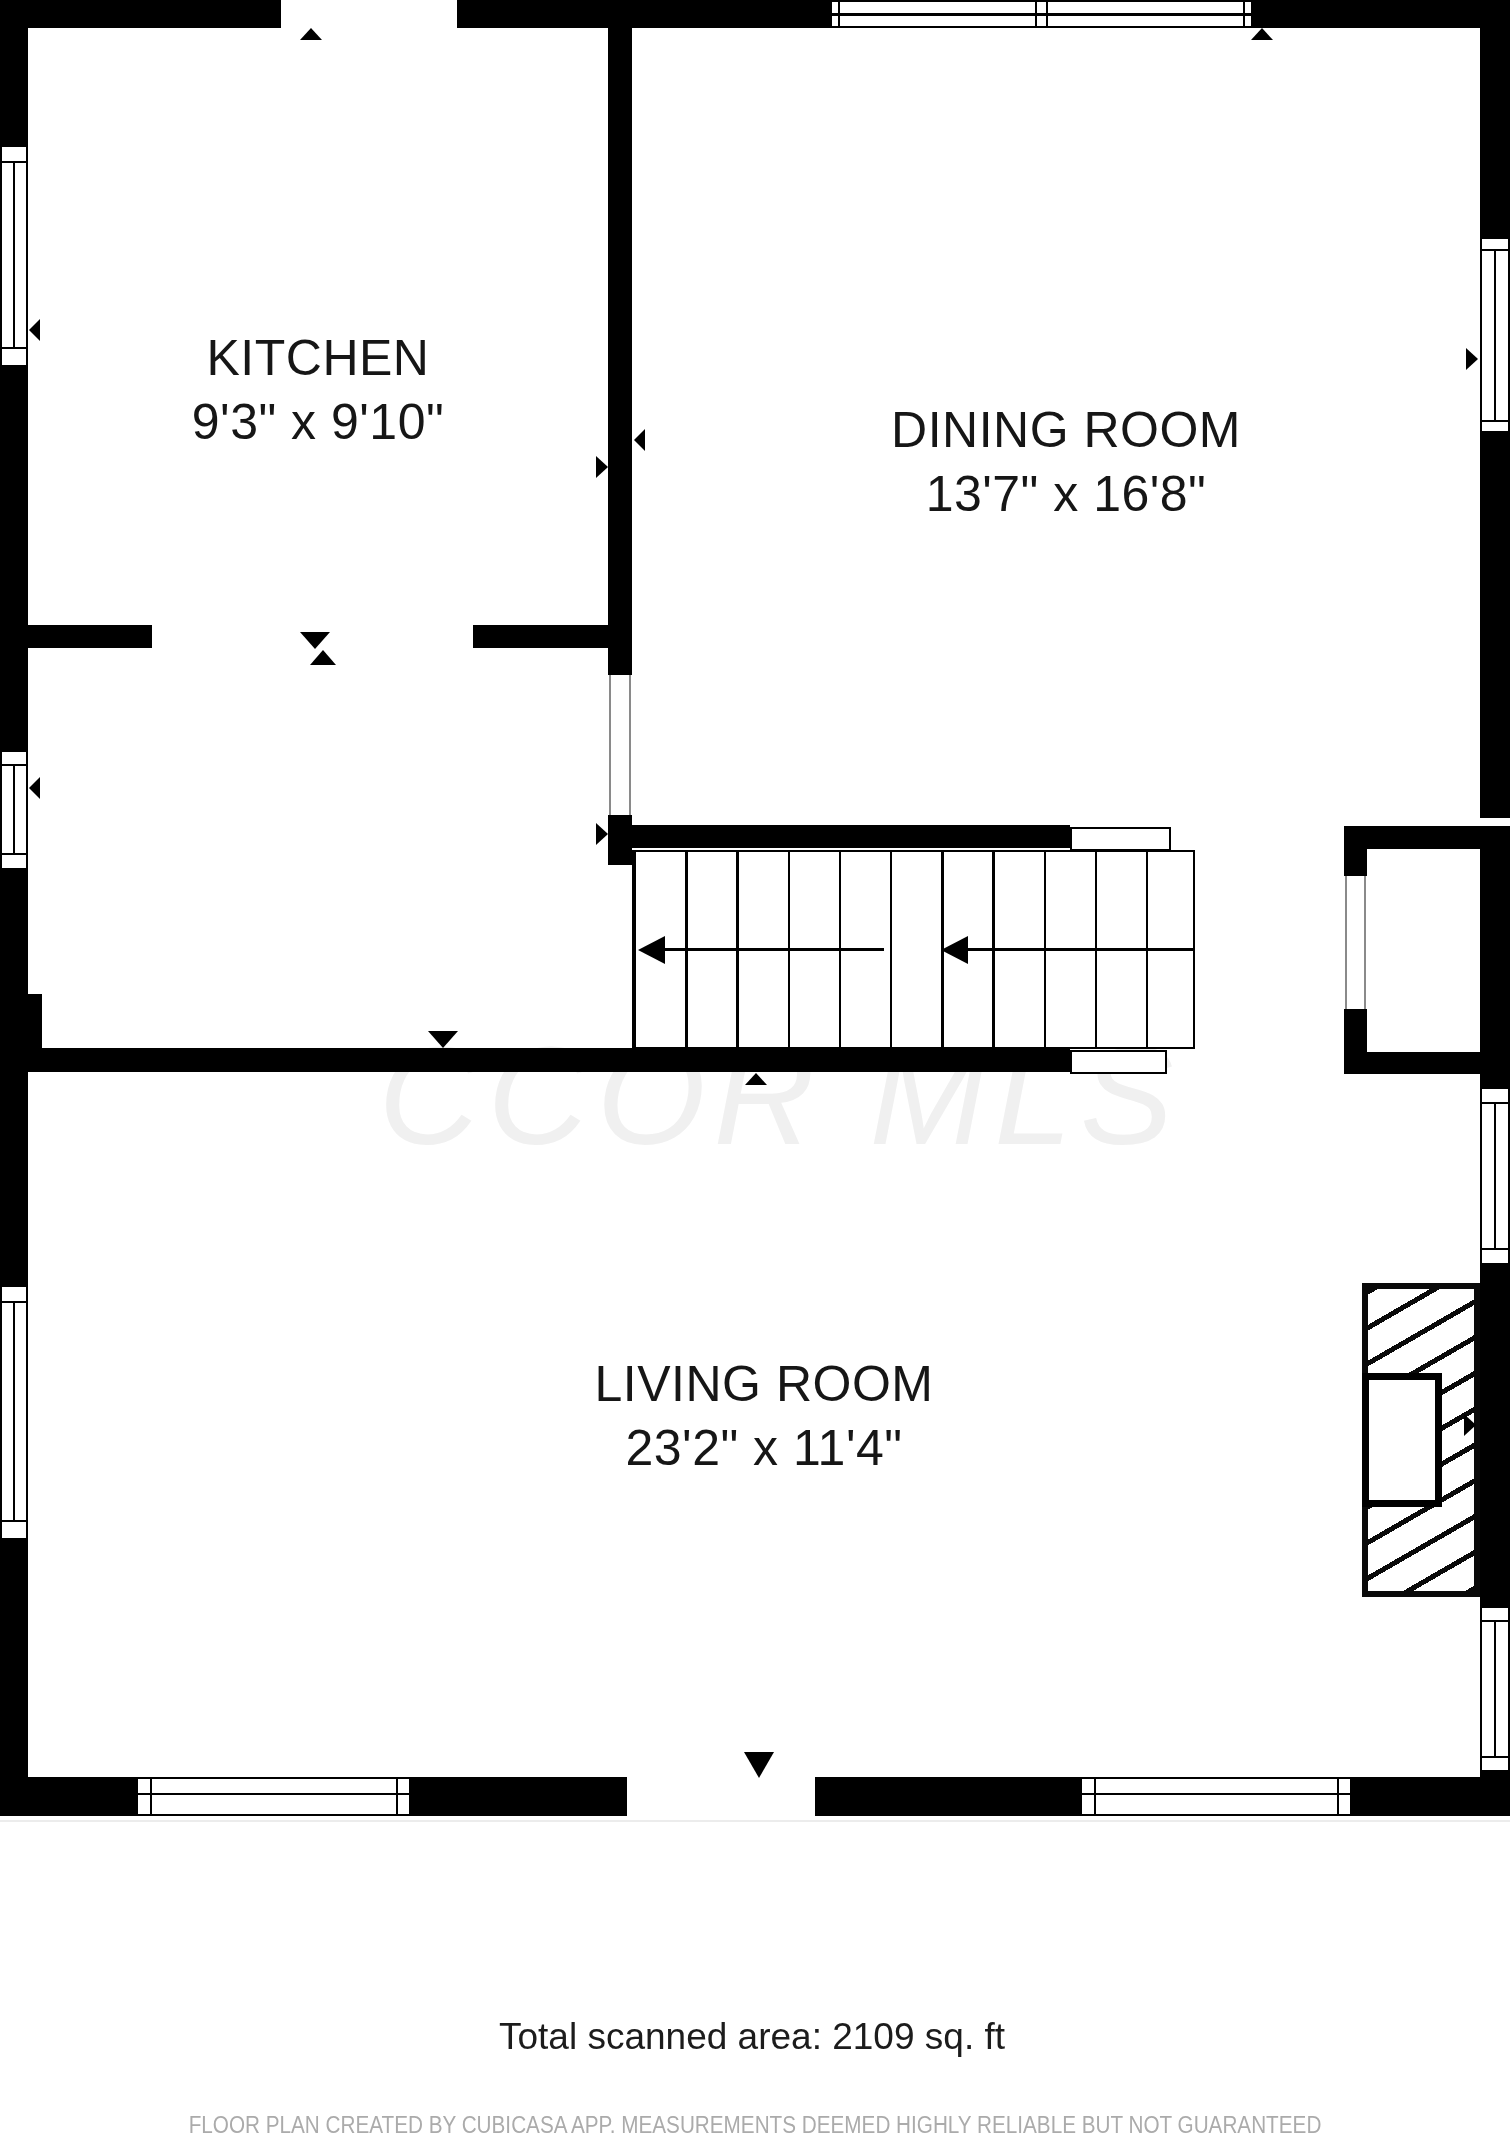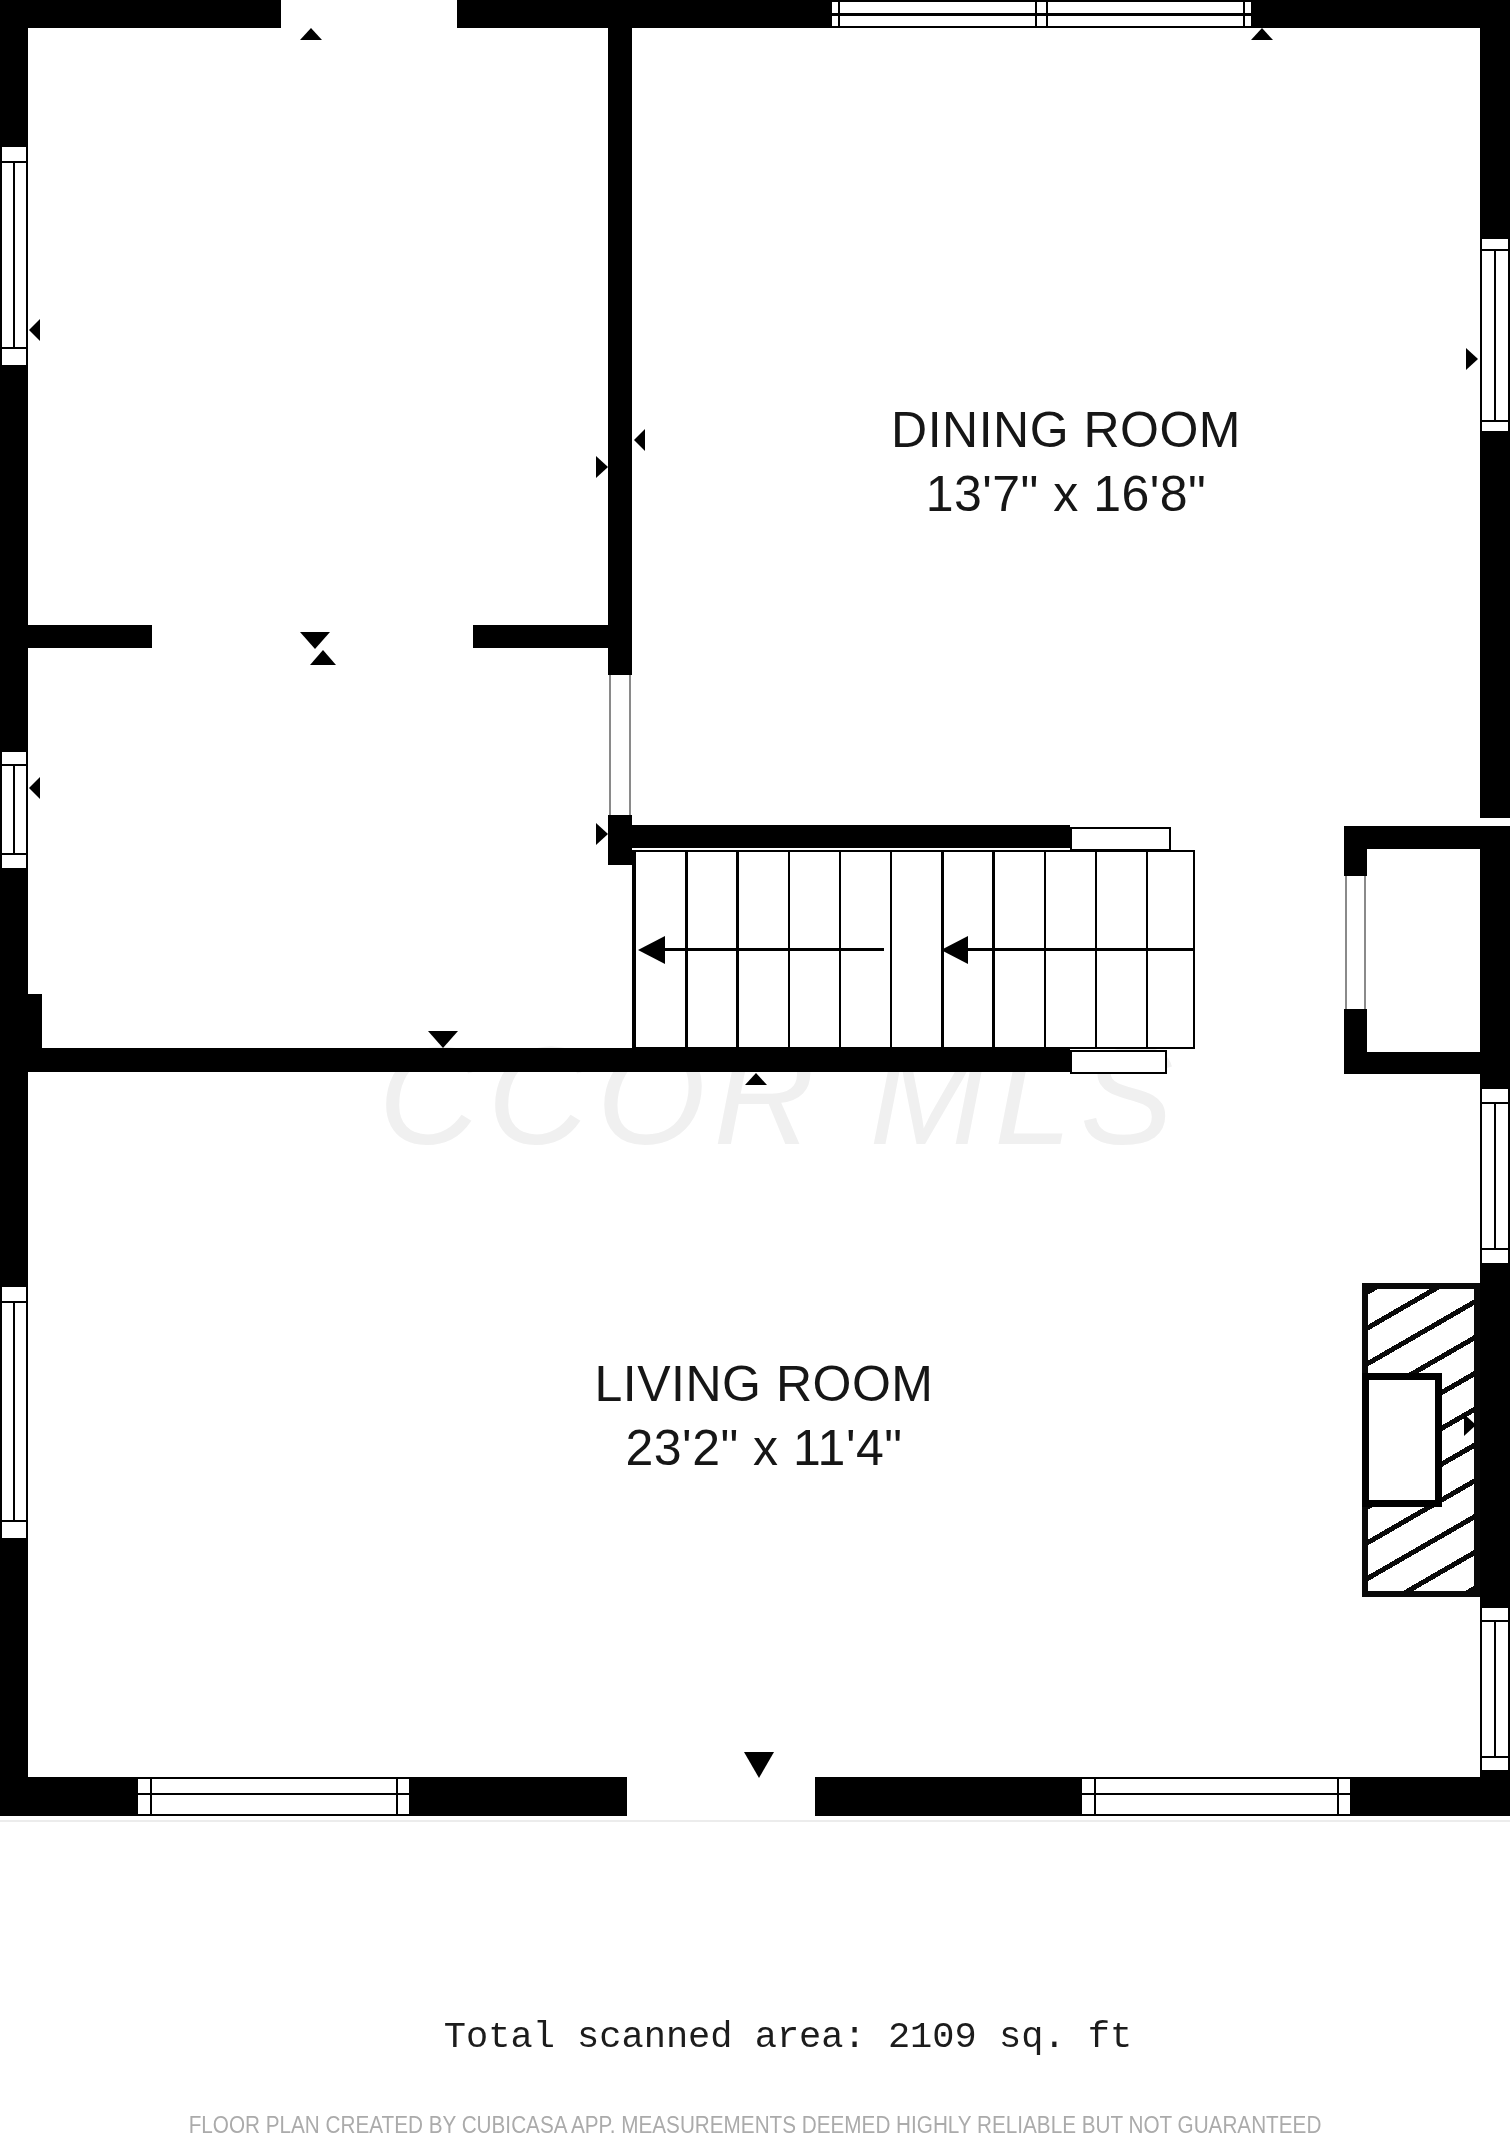--- a/index.html
+++ b/index.html
@@ -28,22 +28,22 @@
   .fireplace{position:absolute;left:1362px;top:1283px;width:118px;height:314px;box-sizing:border-box;
              border:6px solid #0a0a0a;background:
              repeating-linear-gradient(150deg,#0a0a0a 0 5px,rgba(0,0,0,0) 5px 31px) #fff;}
   .firebox{position:absolute;left:1362px;top:1373px;width:80px;height:134px;box-sizing:border-box;
            border:7px solid #000;background:#fff;}
   .room-label{position:absolute;transform:translateX(-50%);text-align:center;color:#161616;
               font-size:50px;line-height:64px;white-space:nowrap;letter-spacing:0.5px;}
   .watermark{position:absolute;left:780px;top:1015px;transform:translateX(-50%);
              font-family:Liberation Sans, sans-serif;font-style:italic;font-size:140px;
              color:#f0f0f0;letter-spacing:8px;white-space:nowrap;}
-  .total{position:absolute;left:788px;top:2016px;transform:translateX(-50%);
-         font-family:Liberation Mono, monospace;font-size:37px;color:#1c1c1c;white-space:nowrap;}
+  .total{position:absolute;left:752px;top:2016px;transform:translateX(-50%);
+         font-family:Liberation Sans, sans-serif;font-size:37px;color:#1c1c1c;white-space:nowrap;}
   .disclaimer{position:absolute;left:755px;top:2112px;transform:translateX(-50%) scaleX(.9);
               font-size:23px;color:#ababab;white-space:nowrap;}
   .shadowline{position:absolute;background:#ececec;}
 </style>
 </head>
 <body>
 
 <div class="plan">
 
   <div class="watermark">CCOR MLS</div>
@@ -157,20 +157,24 @@
   <div class="tri left" style="left:634px;top:429px;"></div>
   <div class="tri down" style="left:300px;top:632px;border-left-width:15px;border-right-width:15px;"></div>
   <div class="tri up" style="left:310px;top:650px;border-left-width:13px;border-right-width:13px;border-bottom-width:15px;"></div>
   <div class="tri right" style="left:596px;top:823px;"></div>
   <div class="tri up" style="left:745px;top:1073px;"></div>
   <div class="tri down" style="left:428px;top:1031px;"></div>
   <div class="tri right" style="left:1466px;top:348px;"></div>
   <div class="tri right" style="left:1464px;top:1414px;"></div>
   <div class="tri down" style="left:744px;top:1752px;border-top-width:26px;"></div>
 
+  <div class="room-label" style="left:318px;top:326px;">
+    <div>KITCHEN</div>
+    <div>9'3" x 9'10"</div>
+  </div>
   <div class="room-label" style="left:1066px;top:398px;">
     <div>DINING ROOM</div>
     <div>13'7" x 16'8"</div>
   </div>
   <div class="room-label" style="left:764px;top:1352px;">
     <div>LIVING ROOM</div>
     <div>23'2" x 11'4"</div>
   </div>
 
   <div class="total">Total scanned area: 2109 sq. ft</div>

